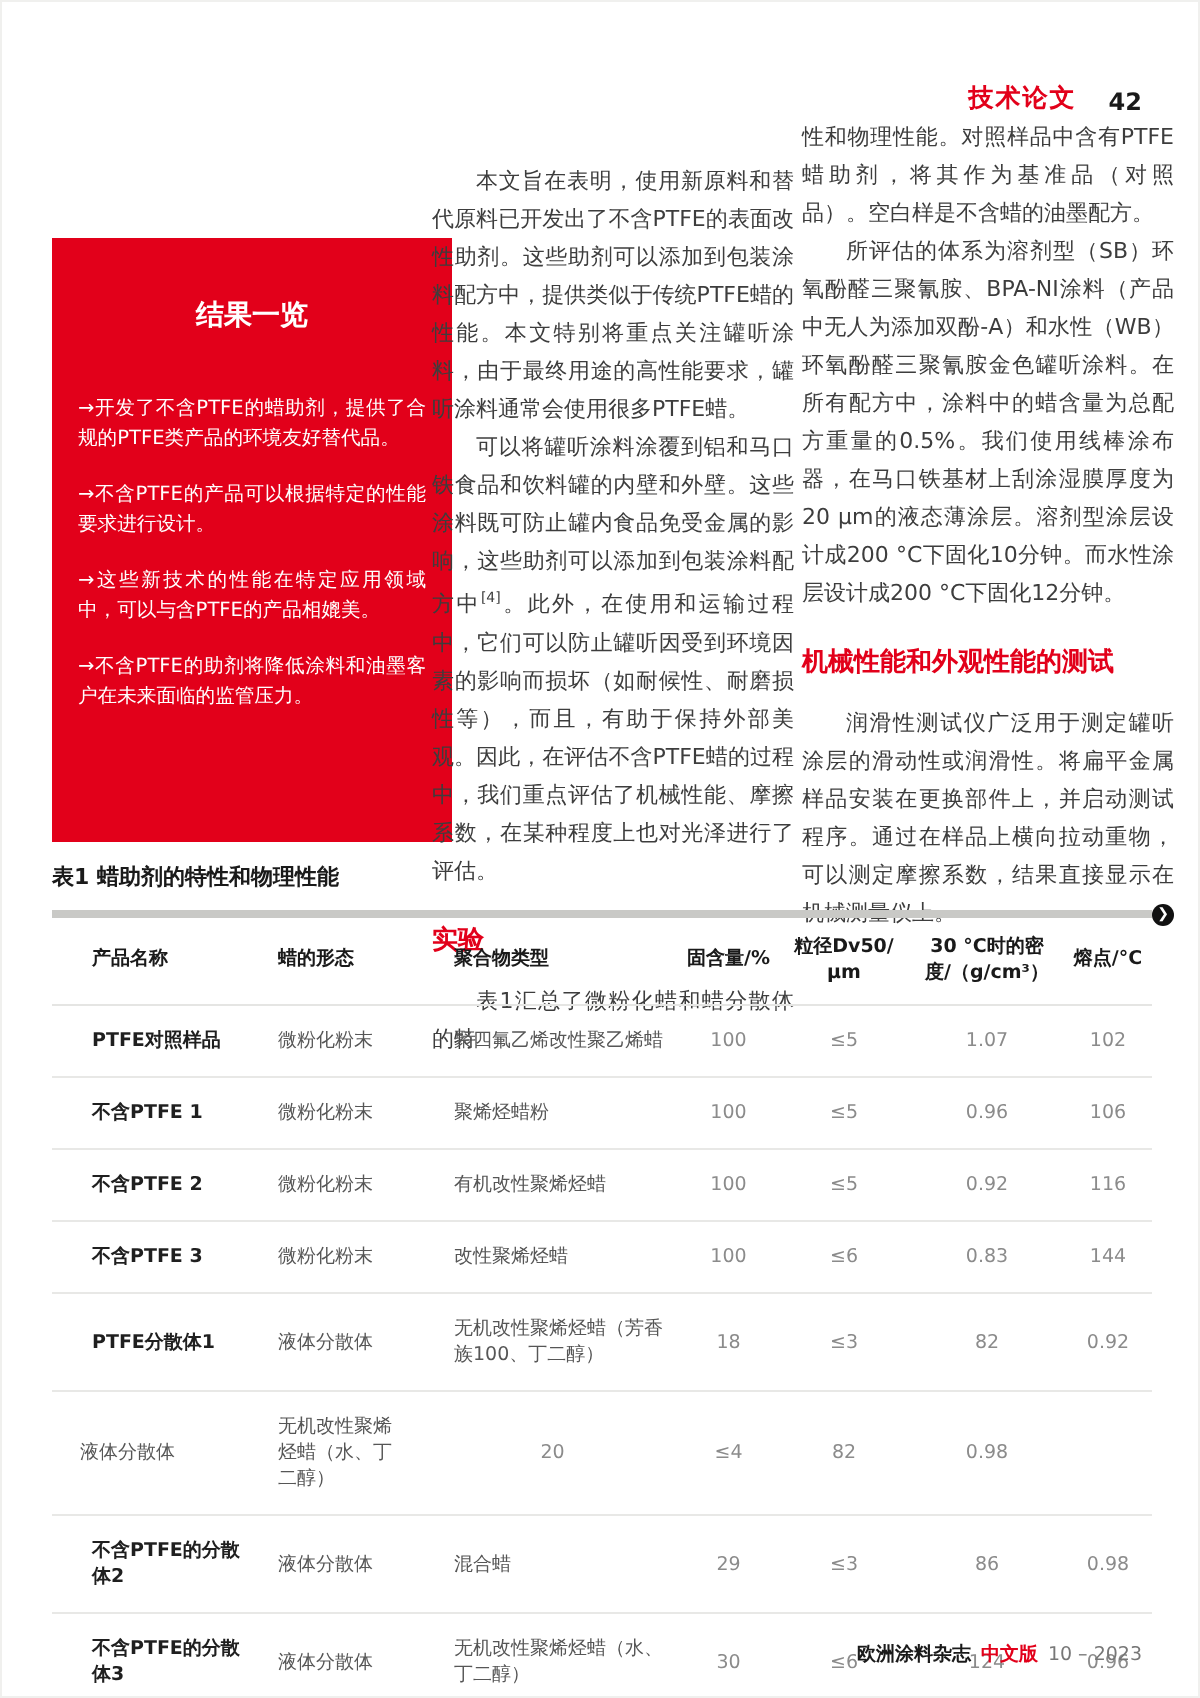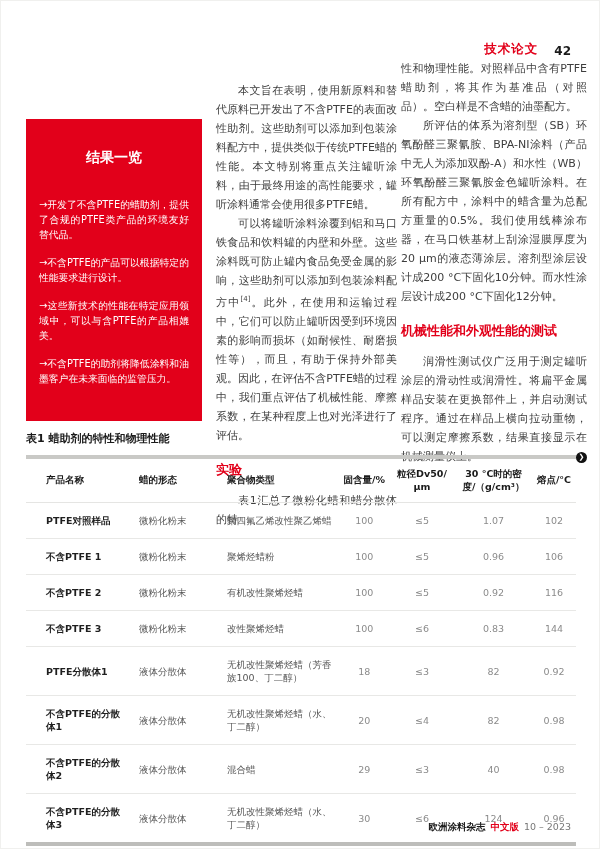--- a/index.html
+++ b/index.html
@@ -12,21 +12,21 @@
   }
   .page { position:absolute; inset:0; background:#ffffff; border:1px solid #f0f0ee; }
 
   
   .header { position:absolute; top:20px; right:28px; display:flex; gap:16px; align-items:flex-end;margin-top:20px; }
   .section-label { color:var(--accent); font-weight:bold; font-size:12.5px; letter-spacing:1px; }
   .page-number { color:#1a1a1a; font-weight:bold; font-size:12px; }
 
   
   .results-box {
-    position:absolute; left:25px; top:118px; width:176px; height:302px;
+    position:absolute; left:25px; top:118px; width:200px; height:302px;
     background:var(--accent); color:#fff; padding:30px 13px 0 13px;
   }
   .results-title { text-align:center; font-size:14px; font-weight:bold; margin-bottom:30px; }
   .bullet { font-size:9.8px; line-height:15px; margin-bottom:13px; text-align:justify; }
 
   
   .col { position:absolute; top:58px; }
   .col1 { left:215px; width:181px;margin-top:22px; }
   .col2 { left:400px; width:186px; }
   .col p { margin:0; font-size:11px; line-height:19px; color:#3d3d3d; text-align:justify; }
@@ -154,35 +154,34 @@
         <div class="t-row">
           <div class="c0">PTFE分散体1</div>
           <div class="c1">液体分散体</div>
           <div class="c2">无机改性聚烯烃蜡（芳香族100、丁二醇）</div>
           <div class="c3">18</div>
           <div class="c4">≤3</div>
           <div class="c5">82</div>
           <div class="c6">0.92</div>
         </div>
         <div class="t-row">
-          <div class="c0">不含PTFE的分散体1</div>
           <div class="c1">液体分散体</div>
           <div class="c2">无机改性聚烯烃蜡（水、丁二醇）</div>
           <div class="c3">20</div>
           <div class="c4">≤4</div>
           <div class="c5">82</div>
           <div class="c6">0.98</div>
         </div>
         <div class="t-row">
           <div class="c0">不含PTFE的分散体2</div>
           <div class="c1">液体分散体</div>
           <div class="c2">混合蜡</div>
           <div class="c3">29</div>
           <div class="c4">≤3</div>
-          <div class="c5">40</div>
+          <div class="c5">86</div>
           <div class="c6">0.98</div>
         </div>
         <div class="t-row">
           <div class="c0">不含PTFE的分散体3</div>
           <div class="c1">液体分散体</div>
           <div class="c2">无机改性聚烯烃蜡（水、丁二醇）</div>
           <div class="c3">30</div>
           <div class="c4">≤6</div>
           <div class="c5">124</div>
           <div class="c6">0.96</div>

